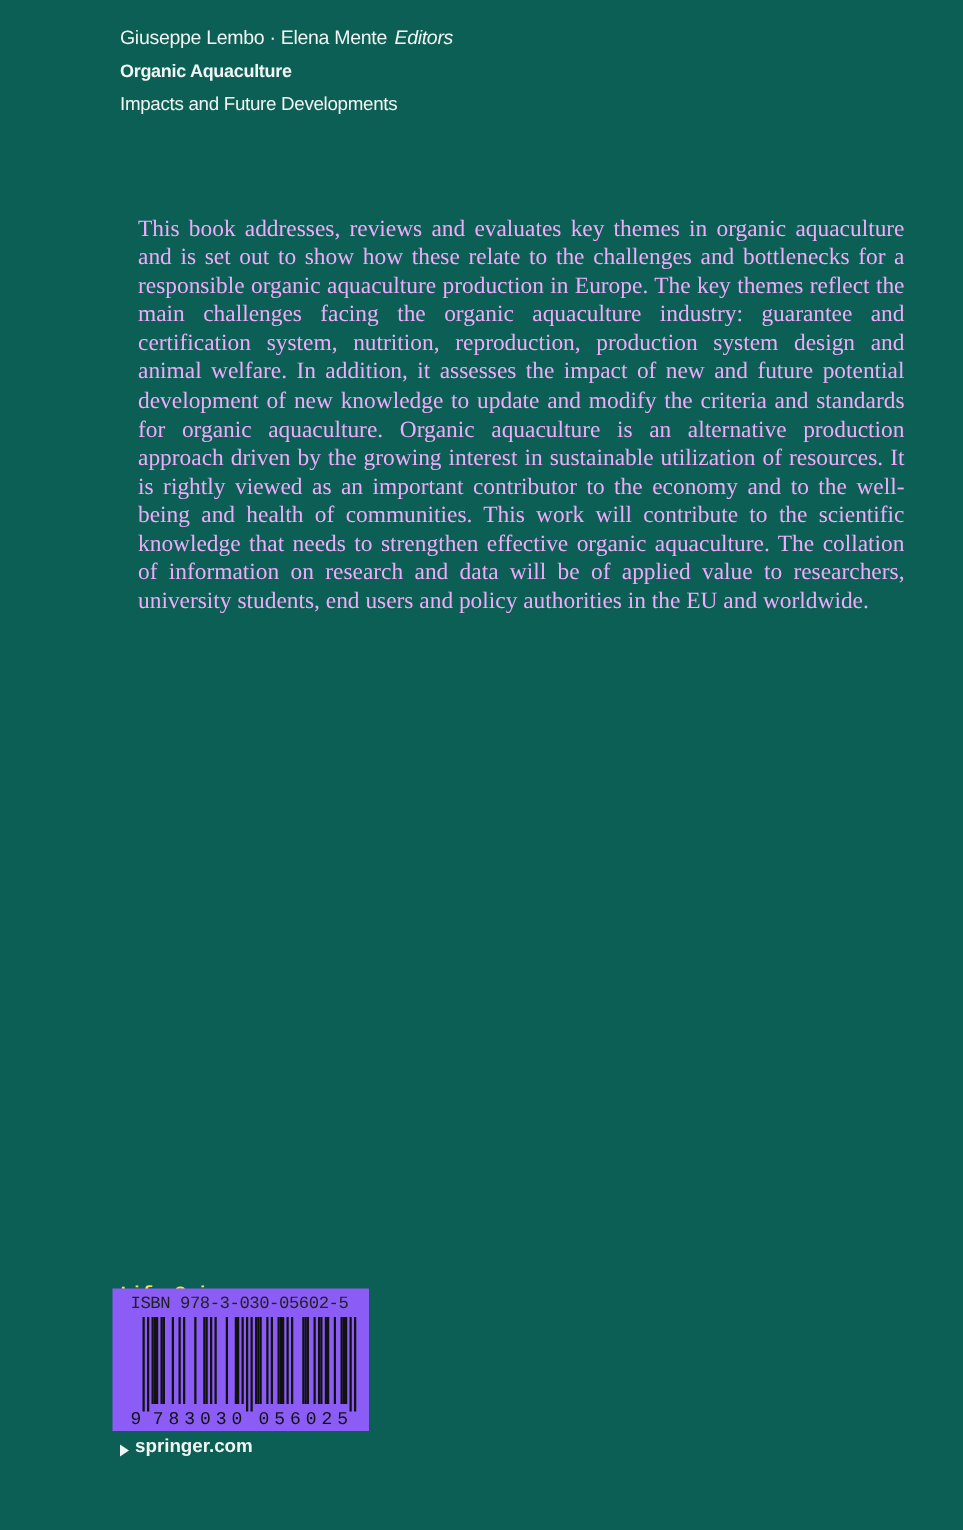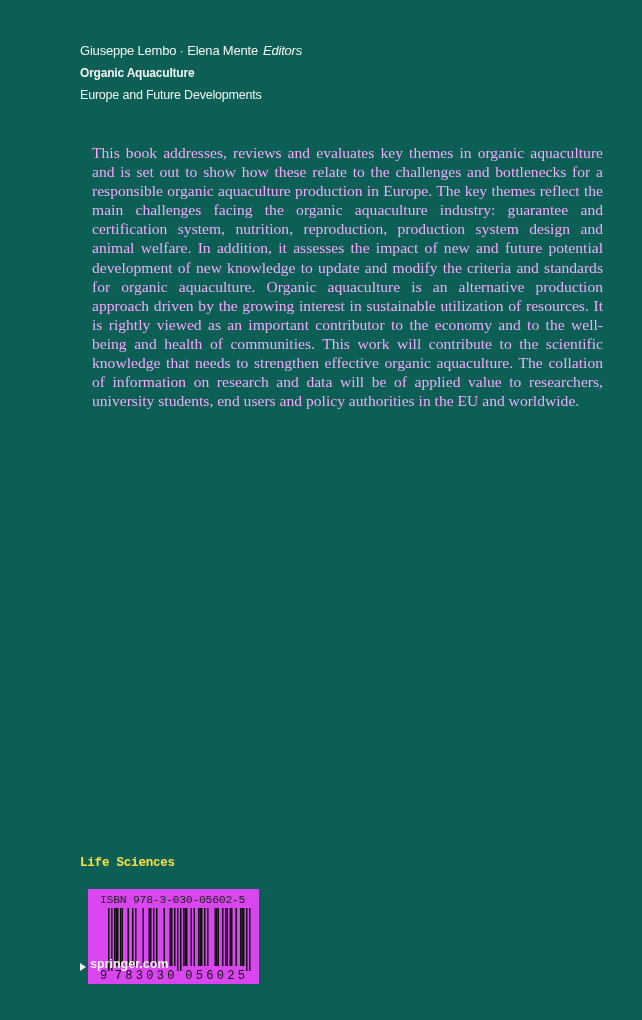--- a/index.html
+++ b/index.html
@@ -10,21 +10,21 @@
       width: 642px;
       height: 1020px;
       background: #0c5f54;
       position: relative;
       overflow: hidden;
       color: #ffffff;
     }
     .header {
       position: absolute;
       left: 80px;
-      top: 42px;
+      top: 16px;
       font-family: "Liberation Sans", "DejaVu Sans", sans-serif;
       color: #f2f5f3;
     }
     .authors {
       font-size: 13px;
       line-height: 18px;
       letter-spacing: -0.2px;
       white-space: nowrap;
     }
     .authors .role {
@@ -62,26 +62,25 @@
       left: 80px;
       top: 856px;
       font-family: Liberation Mono, monospace;
       font-size: 12.5px;
       font-weight: bold;
       color: #fde047;
       letter-spacing: -0.2px;
     }
     .barcode-box {
       position: absolute;
-      left: 88px;
+      left: 75px;
       top: 859px;
       width: 171px;
       height: 95px;
-      background: #d946ef;
-      margin-top: 30px;
+      background: #8b5cf6;
     }
     .isbn-text {
       position: absolute;
       left: 12px;
       top: 4px;
       width: 155px;
       font-family: "Liberation Mono", "DejaVu Sans Mono", monospace;
       font-size: 11.5px;
       color: #222;
       white-space: nowrap;
@@ -118,21 +117,21 @@
       border-left: 6px solid #f2f5f3;
       display: inline-block;
     }
   </style>
 </head>
 <body>
 
 <div class="header">
   <div class="authors"><span>Giuseppe Lembo · Elena Mente</span><span class="role">Editors</span></div>
   <div class="title">Organic Aquaculture</div>
-  <div class="subtitle">Europe and Future Developments</div>
+  <div class="subtitle">Impacts and Future Developments</div>
 </div>
 
 <p class="blurb">This book addresses, reviews and evaluates key themes in organic aquaculture and is set out to show how these relate to the challenges and bottlenecks for a responsible organic aquaculture production in Europe. The key themes reflect the main challenges facing the organic aquaculture industry: guarantee and certification system, nutrition, reproduction, production system design and animal welfare. In addition, it assesses the impact of new and future potential development of new knowledge to update and modify the criteria and standards for organic aquaculture. Organic aquaculture is an alternative production approach driven by the growing interest in sustainable utilization of resources. It is rightly viewed as an important contributor to the economy and to the well-being and health of communities. This work will contribute to the scientific knowledge that needs to strengthen effective organic aquaculture. The collation of information on research and data will be of applied value to researchers, university students, end users and policy authorities in the EU and worldwide.</p>
 
 <div class="category">Life Sciences</div>
 
 <div class="barcode-box">
   <div class="isbn-text">ISBN 978-3-030-05602-5</div>
   <div class="bars" id="bars">
       <svg xmlns="http://www.w3.org/2000/svg" width="154.5" height="74" viewBox="0 0 154.5 74">

